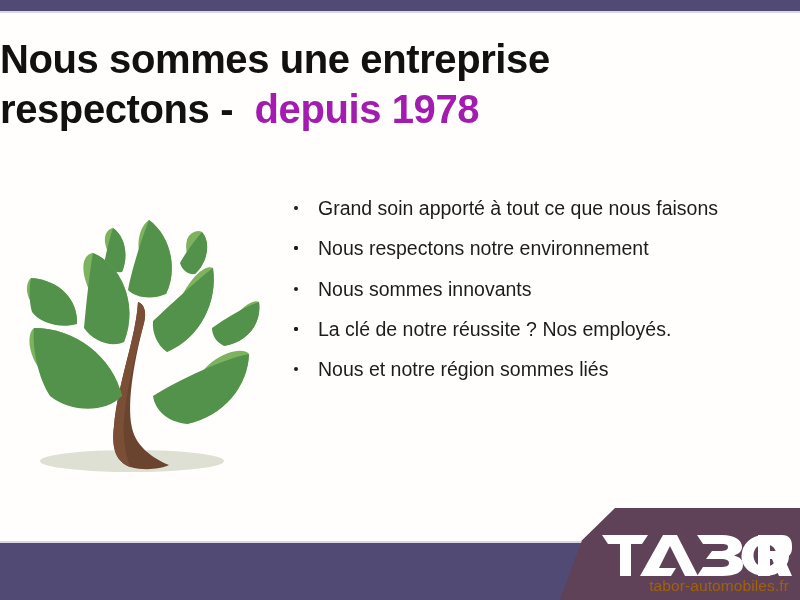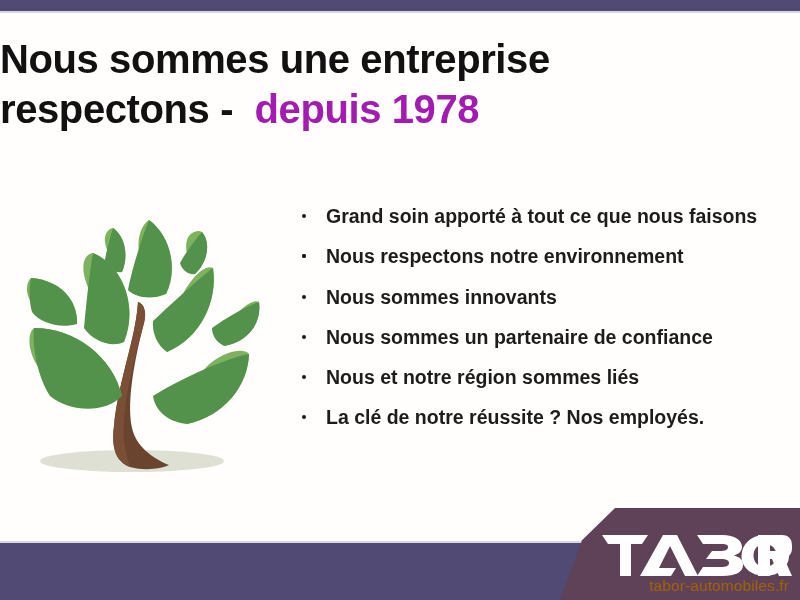--- a/index.html
+++ b/index.html
@@ -107,24 +107,23 @@
   .headline .dash {
     color: #111111;
   }
 
   
   .bullets {
     position: absolute;
     left: 284px;
     top: 190px;
     width: 500px;
-    margin: 16px;
+    margin: 8px;
     padding: 0;
     list-style: none;
-    font-weight: bold;
   }
   .bullets li {
     position: relative;
     padding-left: 26px;
     margin: 0 0 19.8px 0;
     font-size: 19.5px;
     line-height: 1.05;
     color: #1c1c1c;
     white-space: nowrap;
     font-family: "Liberation Sans", sans-serif;
@@ -229,23 +228,23 @@
         <path d="M237 176 C 236 208, 212 238, 175 246 C 155 244, 143 232, 141 218 C 166 202, 214 180, 237 176 Z" fill="#53924a"></path>
       </g>
     </svg>
   </div>
 
   <ul class="bullets">
     <li><span class="dot"></span><span>Grand soin apporté à tout ce que nous faisons</span></li>
     <li><span class="dot"></span></li>
     <li><span class="dot"></span><span>Nous respectons notre environnement</span></li>
     <li><span class="dot"></span><span>Nous sommes innovants</span></li>
-    <li><span class="dot"></span><span>Nous sommes un partenaire de confiance</span></li>
+    <li><span class="dot"></span></li>
+    <li><span class="dot"></span><span>La clé de notre réussite ? Nos employés.</span></li>
     <li><span class="dot"></span><span>Nous et notre région sommes liés</span></li>
-    <li><span class="dot"></span><span>La clé de notre réussite ? Nos employés.</span></li>
   </ul>
 
   <div class="band-bottom"></div>
 
   <div class="logo-banner"></div>
 
   <div class="logo-wrap">
     <svg class="logo-mark" width="190" height="41" viewBox="0 0 190 41" xmlns="http://www.w3.org/2000/svg" aria-hidden="true">
 
       <path d="M0 0 H46 L40 9 H29 V41 H18 V9 H6 Z" fill="#ffffff"></path>

